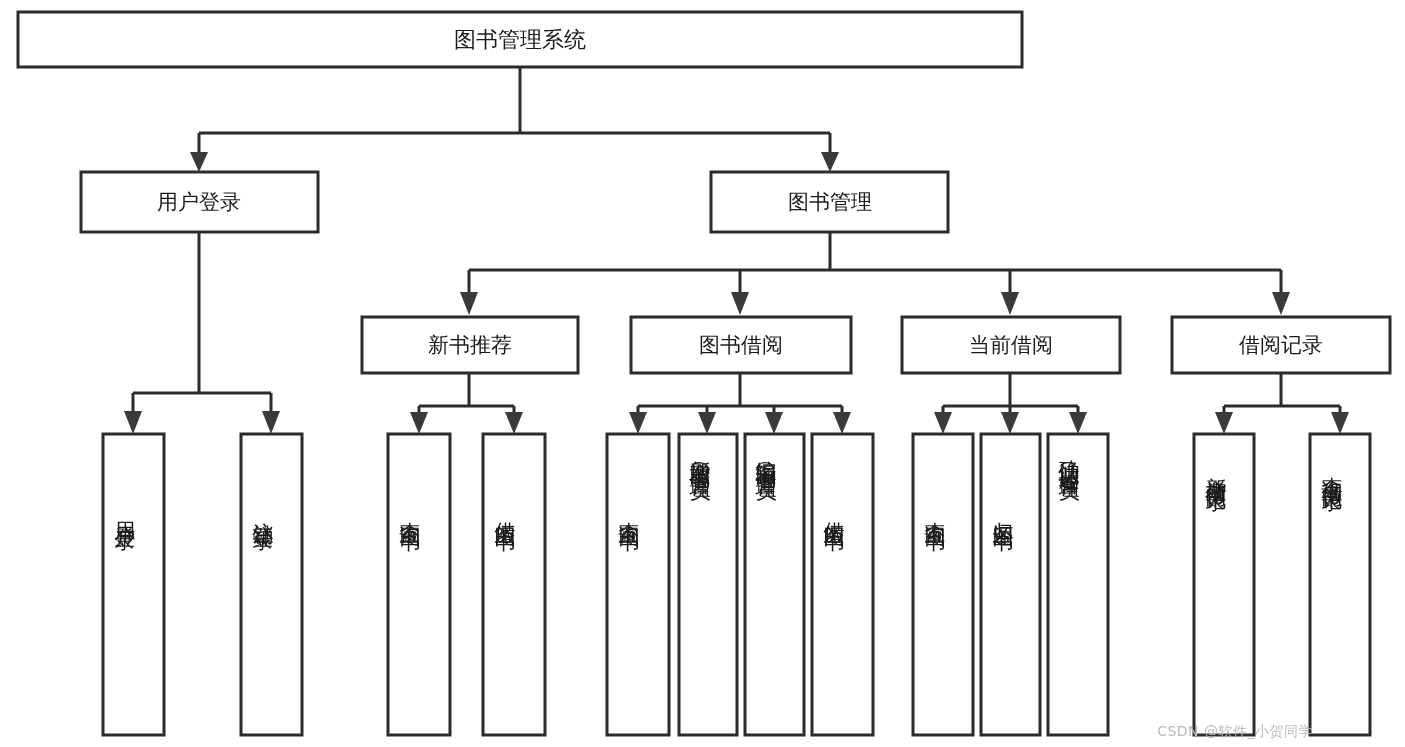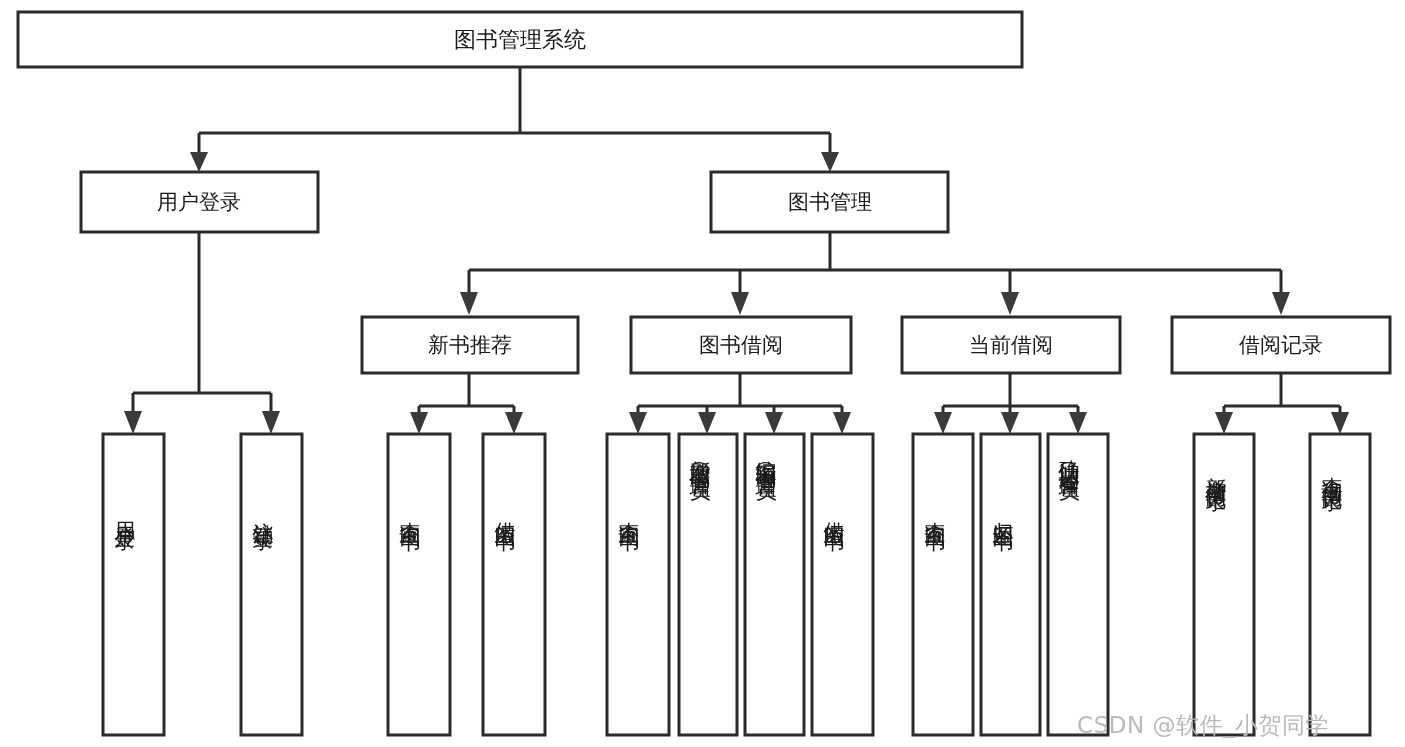--- a/index.html
+++ b/index.html
@@ -58,24 +58,24 @@
     font-size: 21px;
     line-height: 1.0;
     letter-spacing: 3px;
     color: #1a1a1a;
     white-space: nowrap;
     text-align: left;
     pointer-events: none;
   }
   .watermark {
     position: absolute;
-    right: 4px;
+    right: 20px;
     bottom: 6px;
     font-family: "DejaVu Sans", "Liberation Sans", sans-serif;
-    font-size: 23px;
+    font-size: 14px;
     color: #b9b9b9;
     letter-spacing: 0.5px;
     white-space: nowrap;
   }
 </style>
 </head>
 <body>
 
 <div id="diagram-root">
 

